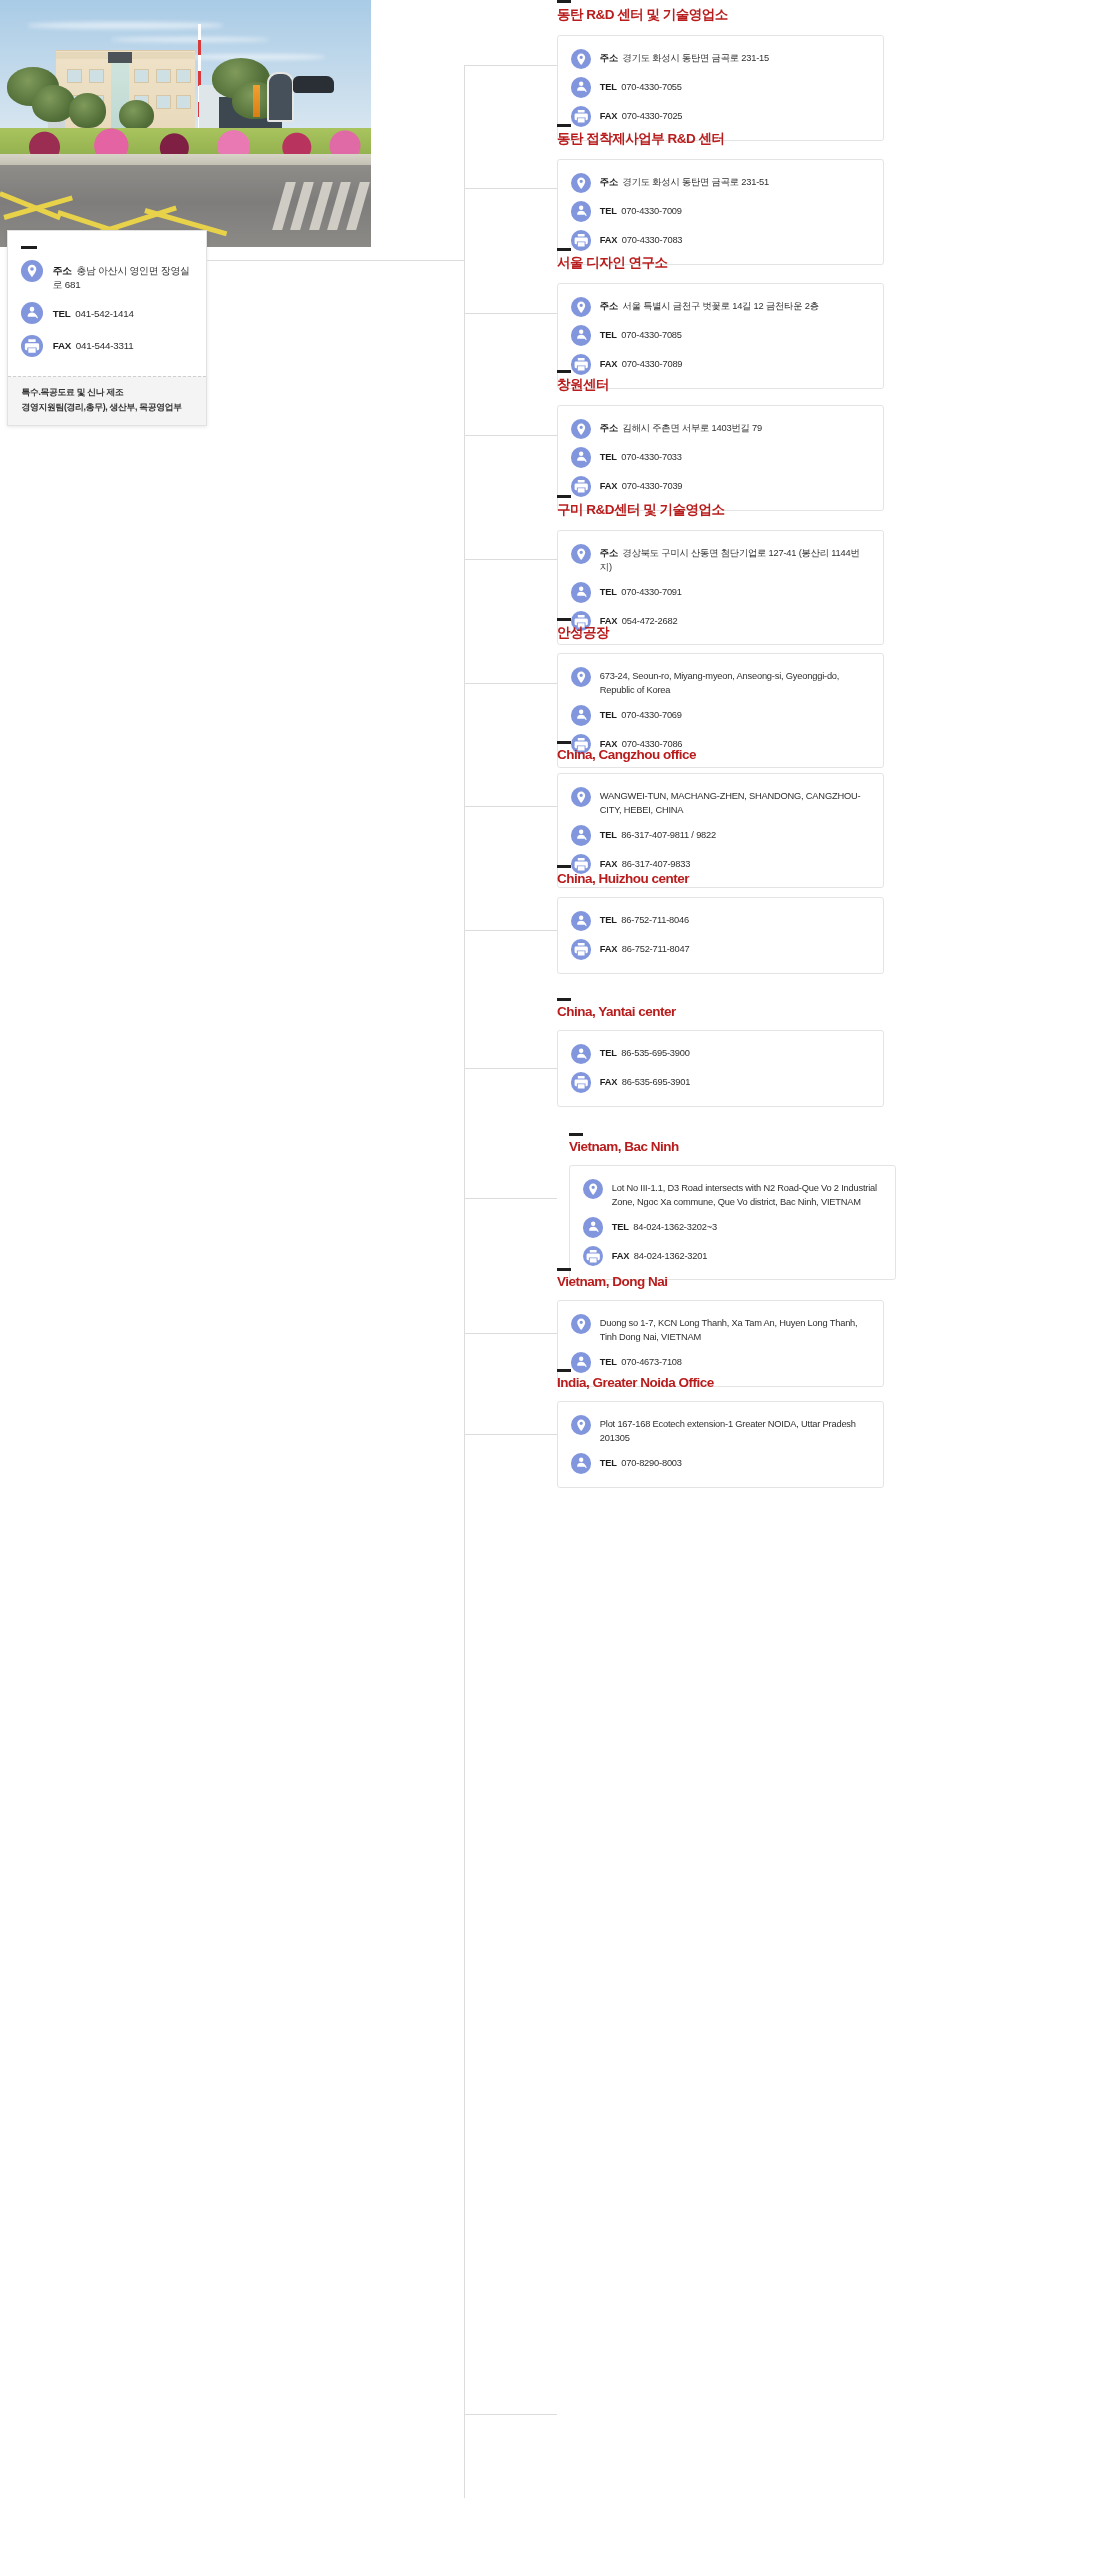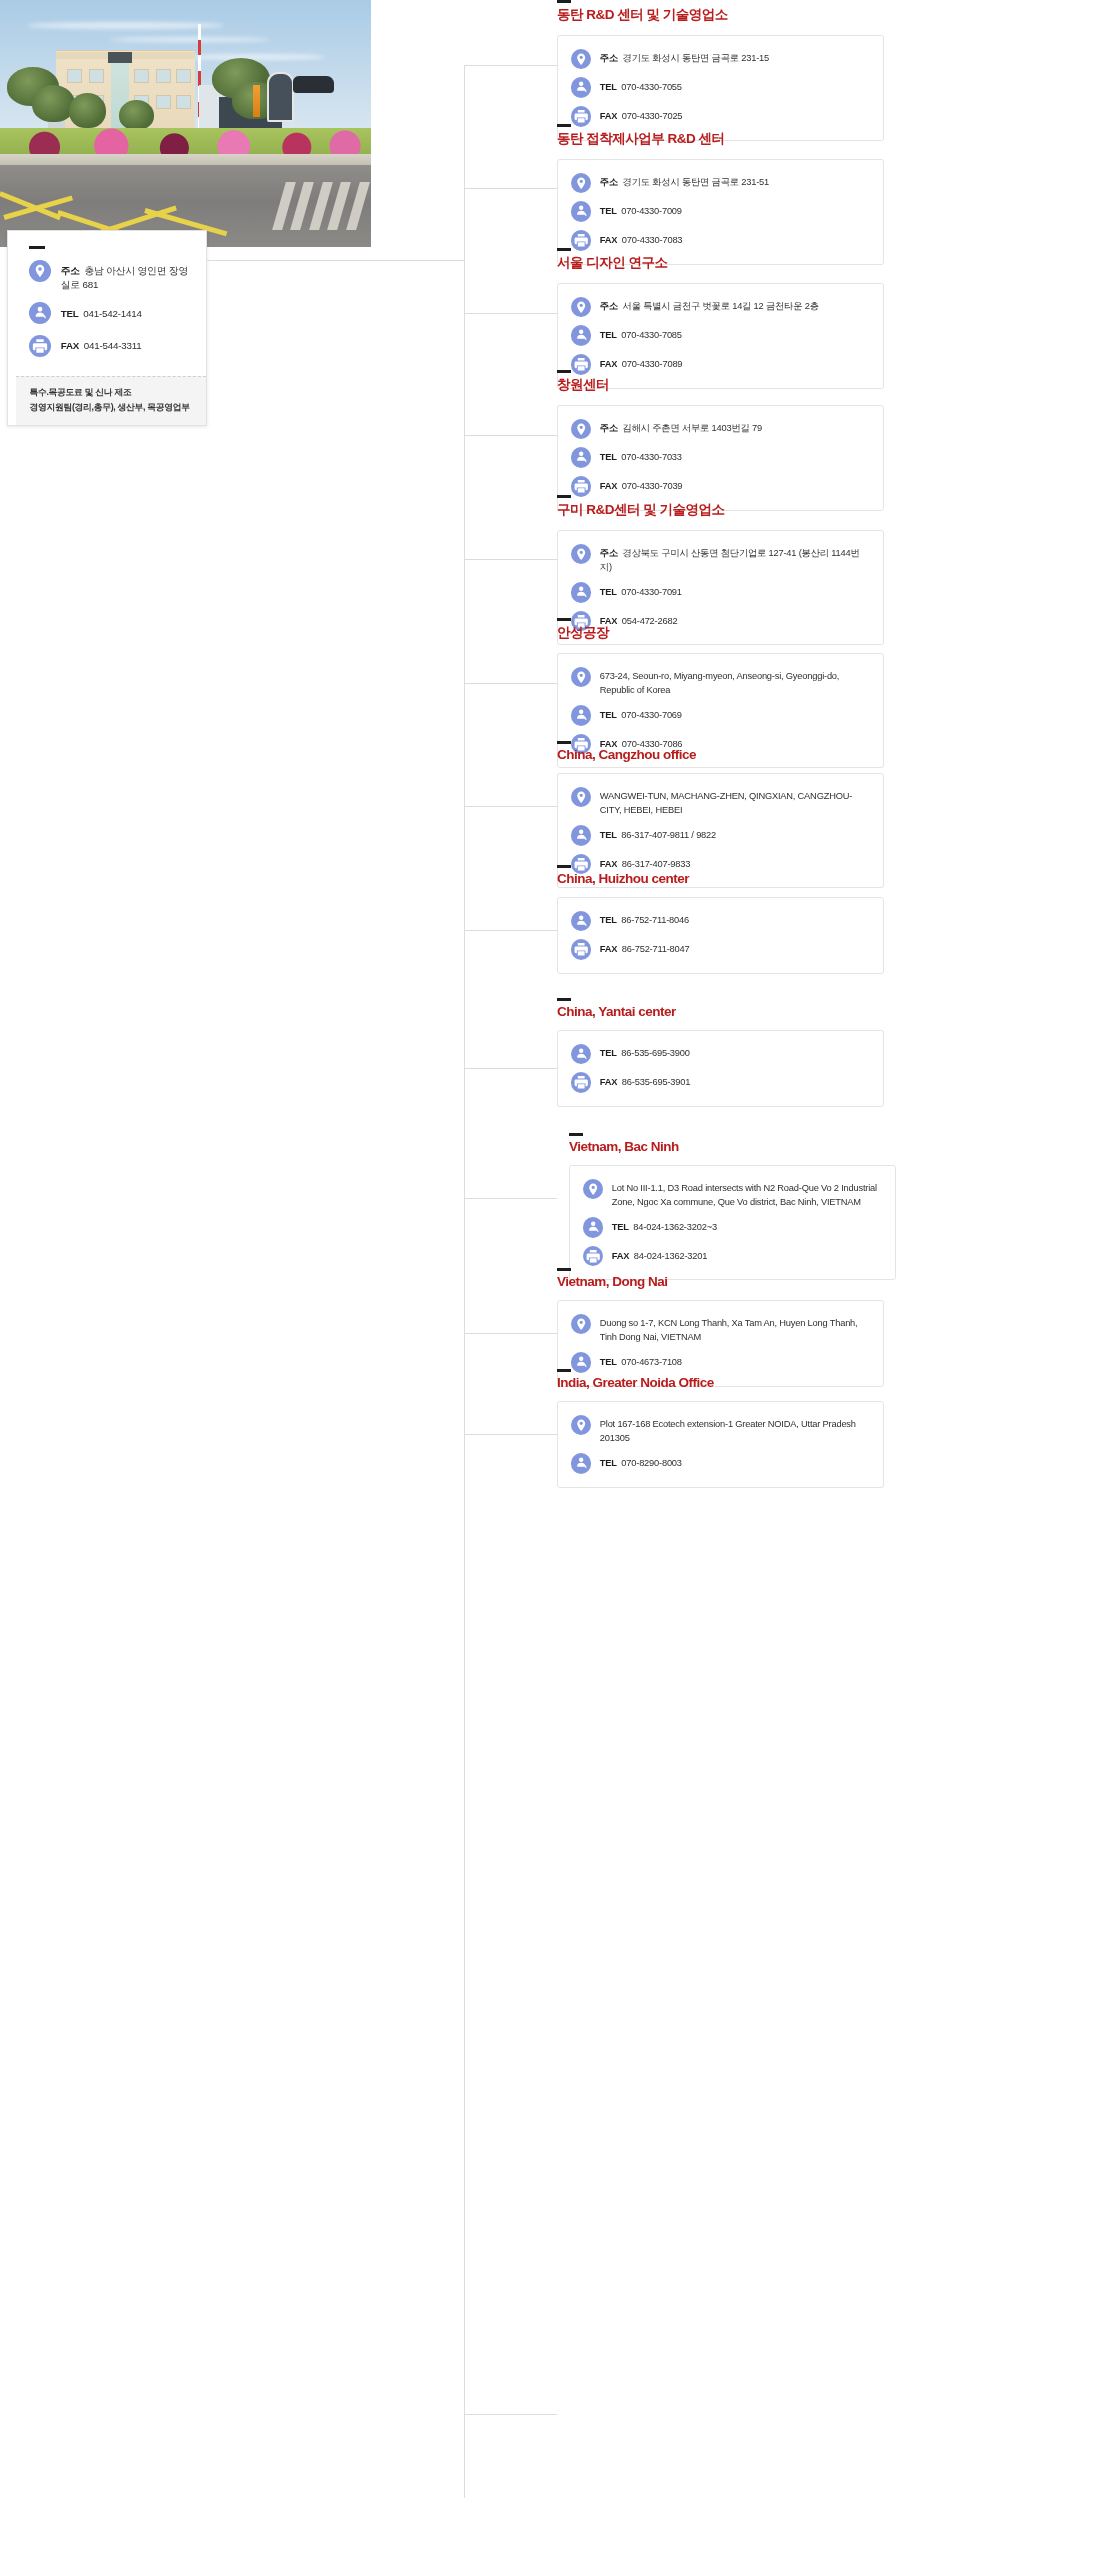--- a/index.html
+++ b/index.html
@@ -129,21 +129,20 @@
   
   #hq-card {
     position: absolute;
     left: 7.4px;
     top: 230px;
     width: 200px;
     background: #ffffff;
     border: 0.9px solid #e2e2e2;
     box-shadow: 0 0.9px 3.7px rgba(0,0,0,.10);
     box-sizing: border-box;
-    padding-left: 8px;
   }
   #hq-card-body { padding: 15px 13px 9.3px 13px; }
   .hq-title-dash {
     width: 16px; height: 2.8px; background: #1d1d1d; margin-bottom: 4.6px;
   }
   #hq-title {
     font-size: 14.4px; font-weight: 700; color: #1d1d1d;
     letter-spacing: -0.4px; margin-bottom: 11px;
   }
   #hq-card-foot {
@@ -515,21 +514,21 @@
     <div class="site-block" style="position: absolute; left: 0px; top: 741px;">
       <div class="site-title-dash"></div>
       <div class="site-title">China, Cangzhou office</div>
       <div class="site-card">
         <div class="crow">
           <span class="cicon">
             <svg viewBox="0 0 24 24" width="100%" height="100%">
               <path fill="#ffffff" d="M12 5.2c-2.6 0-4.7 2.1-4.7 4.7 0 3.3 4.7 8.9 4.7 8.9s4.7-5.6 4.7-8.9c0-2.6-2.1-4.7-4.7-4.7zm0 6.6a1.95 1.95 0 1 1 0-3.9 1.95 1.95 0 0 1 0 3.9z"></path>
             </svg>
           </span>
-          <span class="ctext"><span>WANGWEI-TUN, MACHANG-ZHEN, QINGXIAN, CANGZHOU-CITY, HEBEI, HEBEI</span></span>
+          <span class="ctext"><span>WANGWEI-TUN, MACHANG-ZHEN, SHANDONG, CANGZHOU-CITY, HEBEI, CHINA</span></span>
         </div>
         <div class="crow">
           <span class="cicon">
             <svg viewBox="0 0 24 24" width="100%" height="100%">
               <path fill="#ffffff" d="M12 5.3a2.6 2.6 0 1 0 0 5.2 2.6 2.6 0 0 0 0-5.2zm0 6.1c-2.6 0-4.7 1.5-4.7 3.4v1.3h9.4v-1.3c0-1.9-2.1-3.4-4.7-3.4zM16.2 14.2c-.5 1.4.2 3 1.6 3.8l.7-1.5c-.7-.4-1.1-1.2-.9-1.9l-1.4-.4z"></path>
             </svg>
           </span>
           <span class="ctext"><span class="clabel">TEL</span><span>86-317-407-9811 / 9822</span></span>
         </div>
         <div class="crow">

